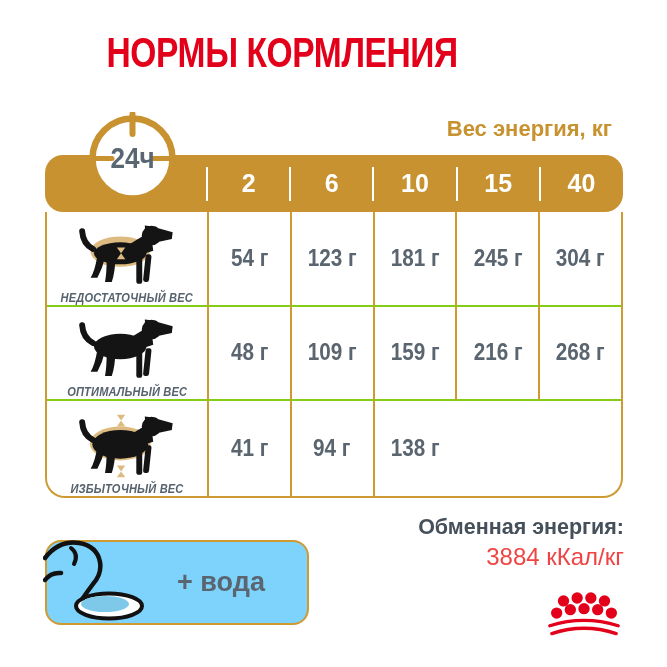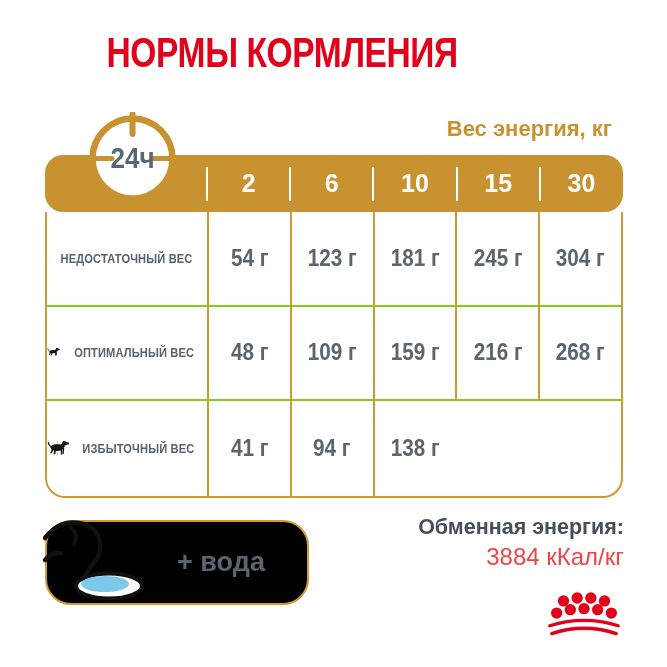--- a/index.html
+++ b/index.html
@@ -28,33 +28,33 @@
   }
   .tbody{
     position:absolute;left:45px;top:212px;width:574px;height:284px;
     border:2px solid #CE9A31;border-top:none;border-radius:0 0 20px 20px;
     display:grid;grid-template-columns:160px repeat(5,1fr);grid-template-rows:repeat(3,1fr);
     overflow:hidden;background:#fff;
   }
   .rowline{border-bottom:2px solid #84cc16;}
   .vcell{border-left:2px solid #CE9A31;display:flex;align-items:center;justify-content:center;
     color:#5A6570;font-size:23px;font-weight:700;}
-  .labelcell{display:flex;flex-direction:row;align-items:center;justify-content:flex-end;padding-bottom:0;}
+  .labelcell{display:flex;flex-direction:column;align-items:center;justify-content:flex-end;padding-bottom:0;font-style:italic;}
   .labelcell svg{margin-bottom:2px;}
   .dog-label{font-size:13.5px;font-weight:700;color:#56626D;white-space:nowrap;
     display:inline-block;transform:scaleX(.82);transform-origin:center;letter-spacing:.2px;}
 
   
   .clock{position:absolute;left:86px;top:112px;width:93px;height:93px;}
   .clock-text{position:absolute;left:0;top:0;width:93px;height:93px;display:flex;align-items:center;justify-content:center;
     color:#5A6772;font-size:29px;font-weight:700;transform:scaleX(.9);}
 
   
-  .water-box{position:absolute;left:45px;top:520px;width:260px;height:81px;
-    border:2.5px solid #CE9A31;border-radius:26px;background:#000000;}
+  .water-box{position:absolute;left:45px;top:540px;width:260px;height:81px;
+    border:2.5px solid #CE9A31;border-radius:16px;background:#7dd3fc;}
   .water-label{position:absolute;left:104px;top:0;height:81px;width:140px;display:flex;align-items:center;justify-content:center;
     color:#5A6570;font-size:27px;font-weight:700;}
   .water-icon{position:absolute;left:-4px;top:-8px;}
 
   .energy{position:absolute;right:43px;top:514px;text-align:right;margin-left:28px;}
   .energy-title{font-size:21.5px;font-weight:700;color:#46505A;line-height:27px;}
   .energy-value{font-size:24px;font-weight:400;color:#ef4444;line-height:31px;}
 
   .crown{position:absolute;right:42px;top:591px;}
 </style>
@@ -68,21 +68,21 @@
   </div>
 
   <div class="weight-header">Вес энергия, кг</div>
 
   <div class="thead">
     <div></div>
     <div class="hcell">2</div>
     <div class="hcell">6</div>
     <div class="hcell">10</div>
     <div class="hcell">15</div>
-    <div class="hcell">30</div>
+    <div class="hcell">40</div>
   </div>
 
   <div class="clock">
     <svg width="93" height="93" viewBox="0 0 93 93">
       <circle cx="46.5" cy="46.5" r="40" fill="#fff" stroke="#C7922F" stroke-width="6.5"></circle>
       <line x1="46.5" y1="2" x2="46.5" y2="22" stroke="#C7922F" stroke-width="6" stroke-linecap="round"></line>
       <line x1="10" y1="46.5" x2="26" y2="46.5" stroke="#C7922F" stroke-width="5" stroke-linecap="round"></line>
       <line x1="67" y1="46.5" x2="83" y2="46.5" stroke="#C7922F" stroke-width="5" stroke-linecap="round"></line>
     </svg>
     <div class="clock-text">24ч</div>

